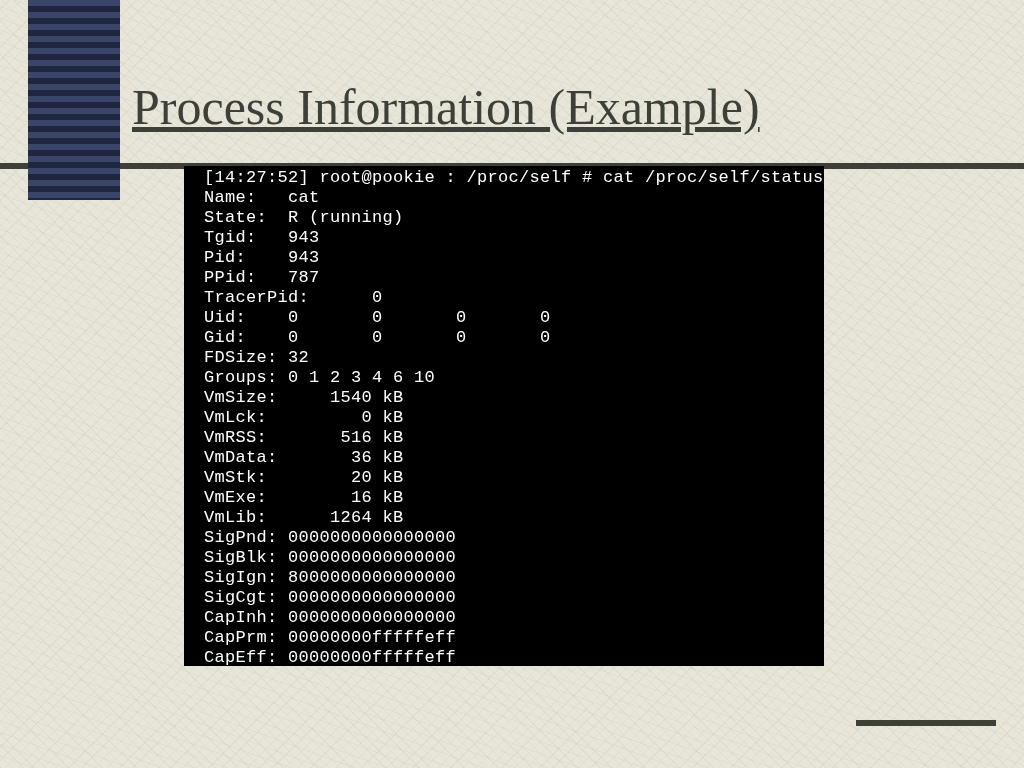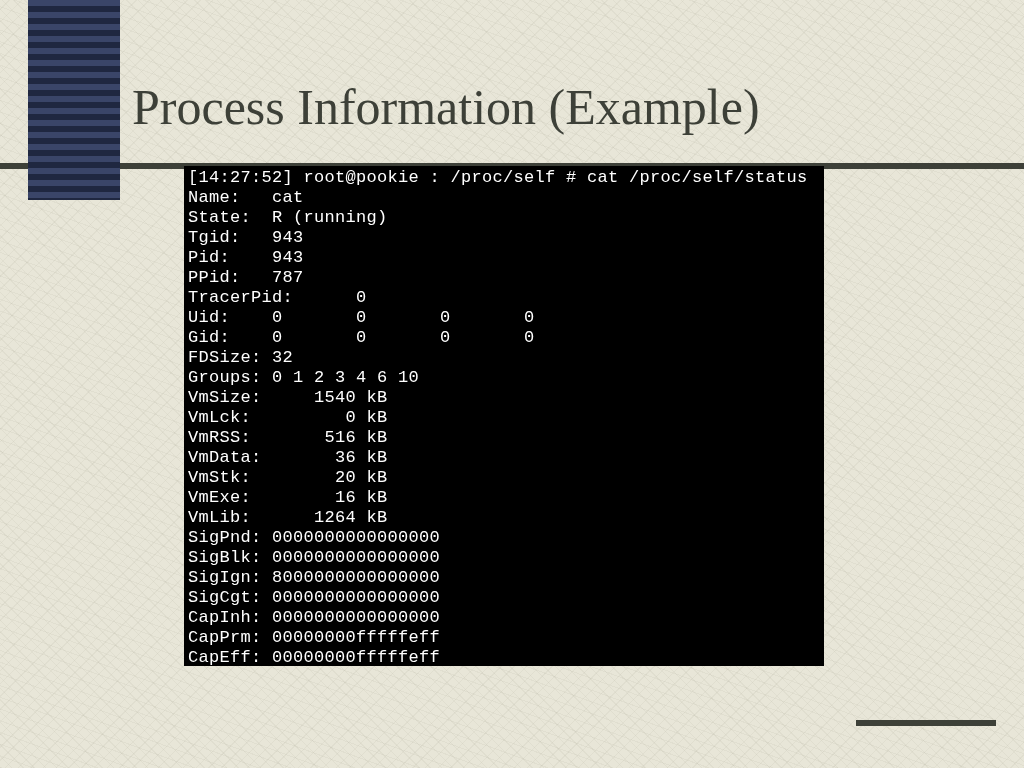--- a/index.html
+++ b/index.html
@@ -37,33 +37,34 @@
     height: 6px;
     background: #3d4038;
   }
   .title {
     position: absolute;
     left: 132px;
     top: 78px;
     font-size: 50px;
     color: #3d4038;
     font-weight: normal;
+    text-decoration: underline;
   }
   .terminal {
     position: absolute;
     left: 184px;
     top: 166px;
     width: 640px;
     height: 500px;
     background: #000;
     color: #fff;
     font-family: "Courier New", monospace;
     font-size: 17px;
     line-height: 20px;
-    padding: 2px 4px;
+    padding: 2px 20px;
     box-sizing: border-box;
     white-space: pre;
     letter-spacing: 0.3px;
   }
   .bottom-accent {
     position: absolute;
     right: 28px;
     bottom: 42px;
     width: 140px;
     height: 6px;

